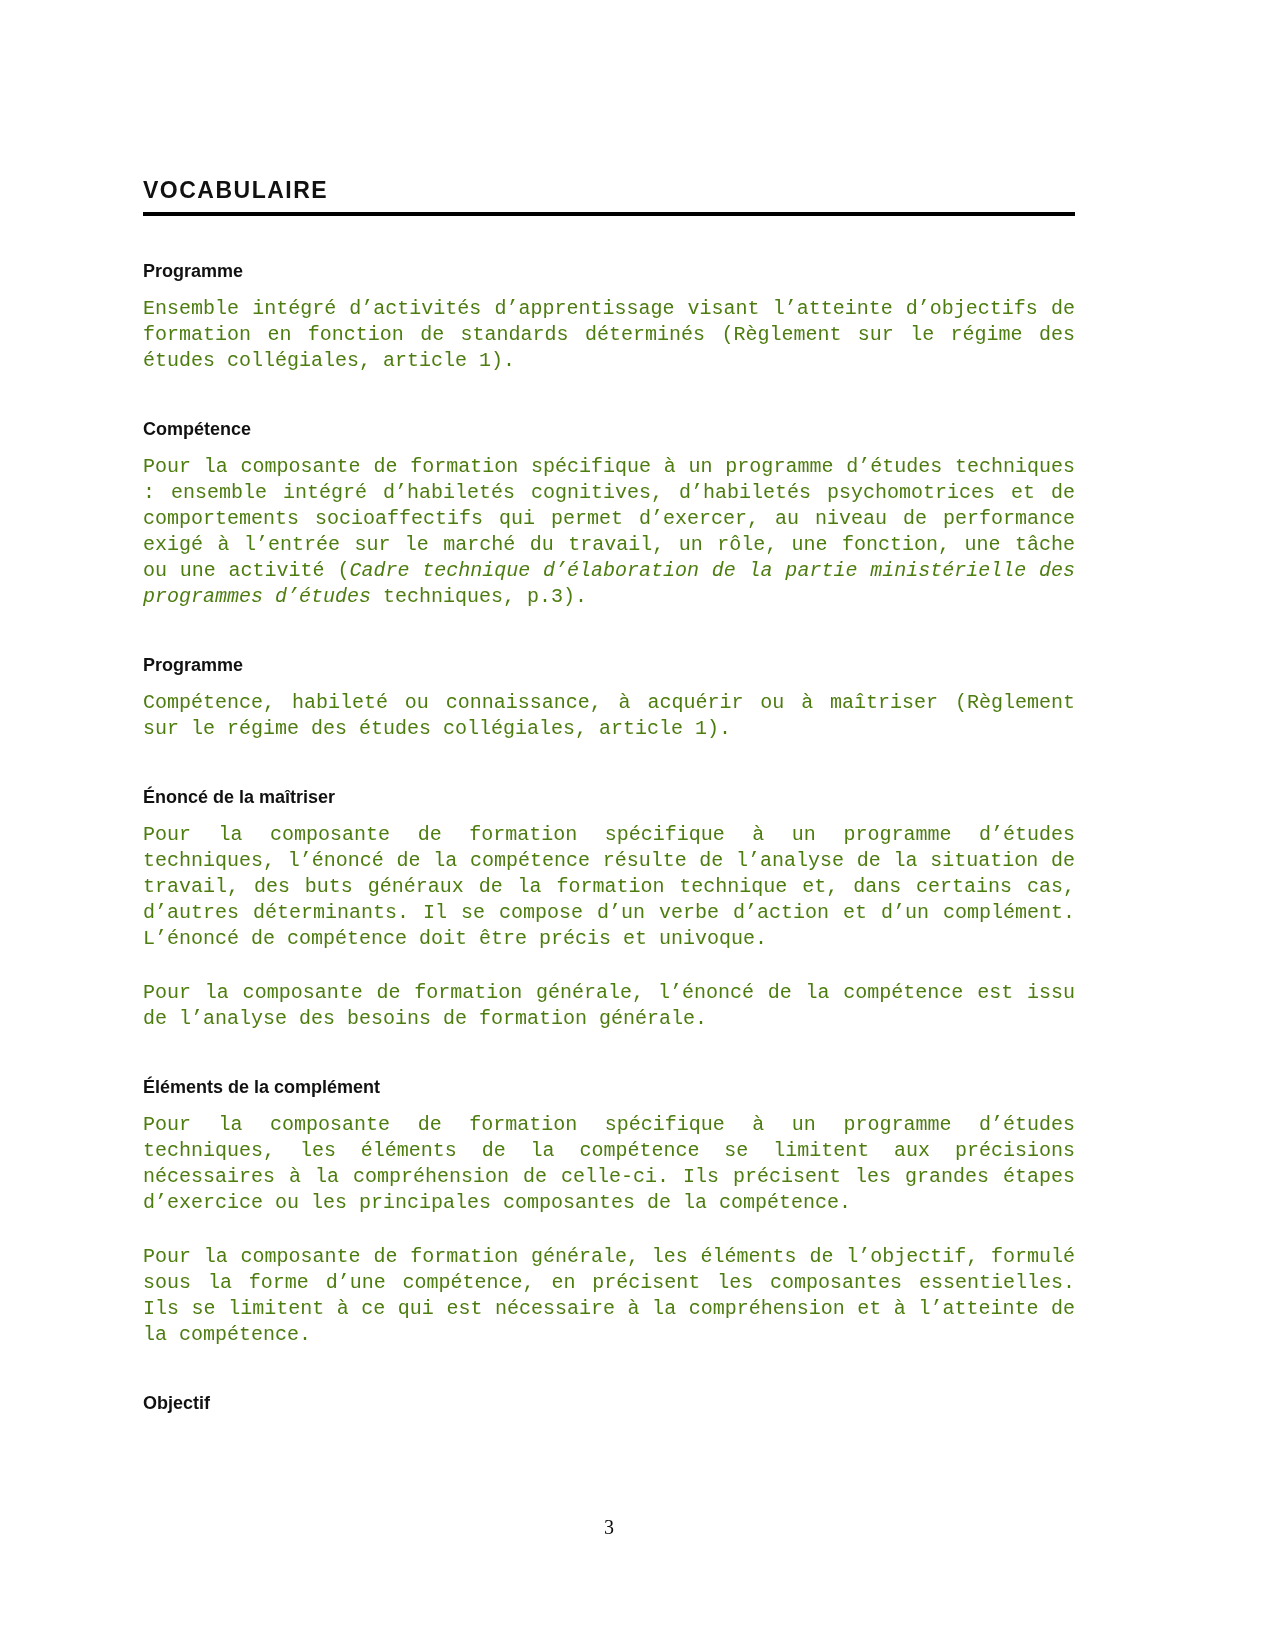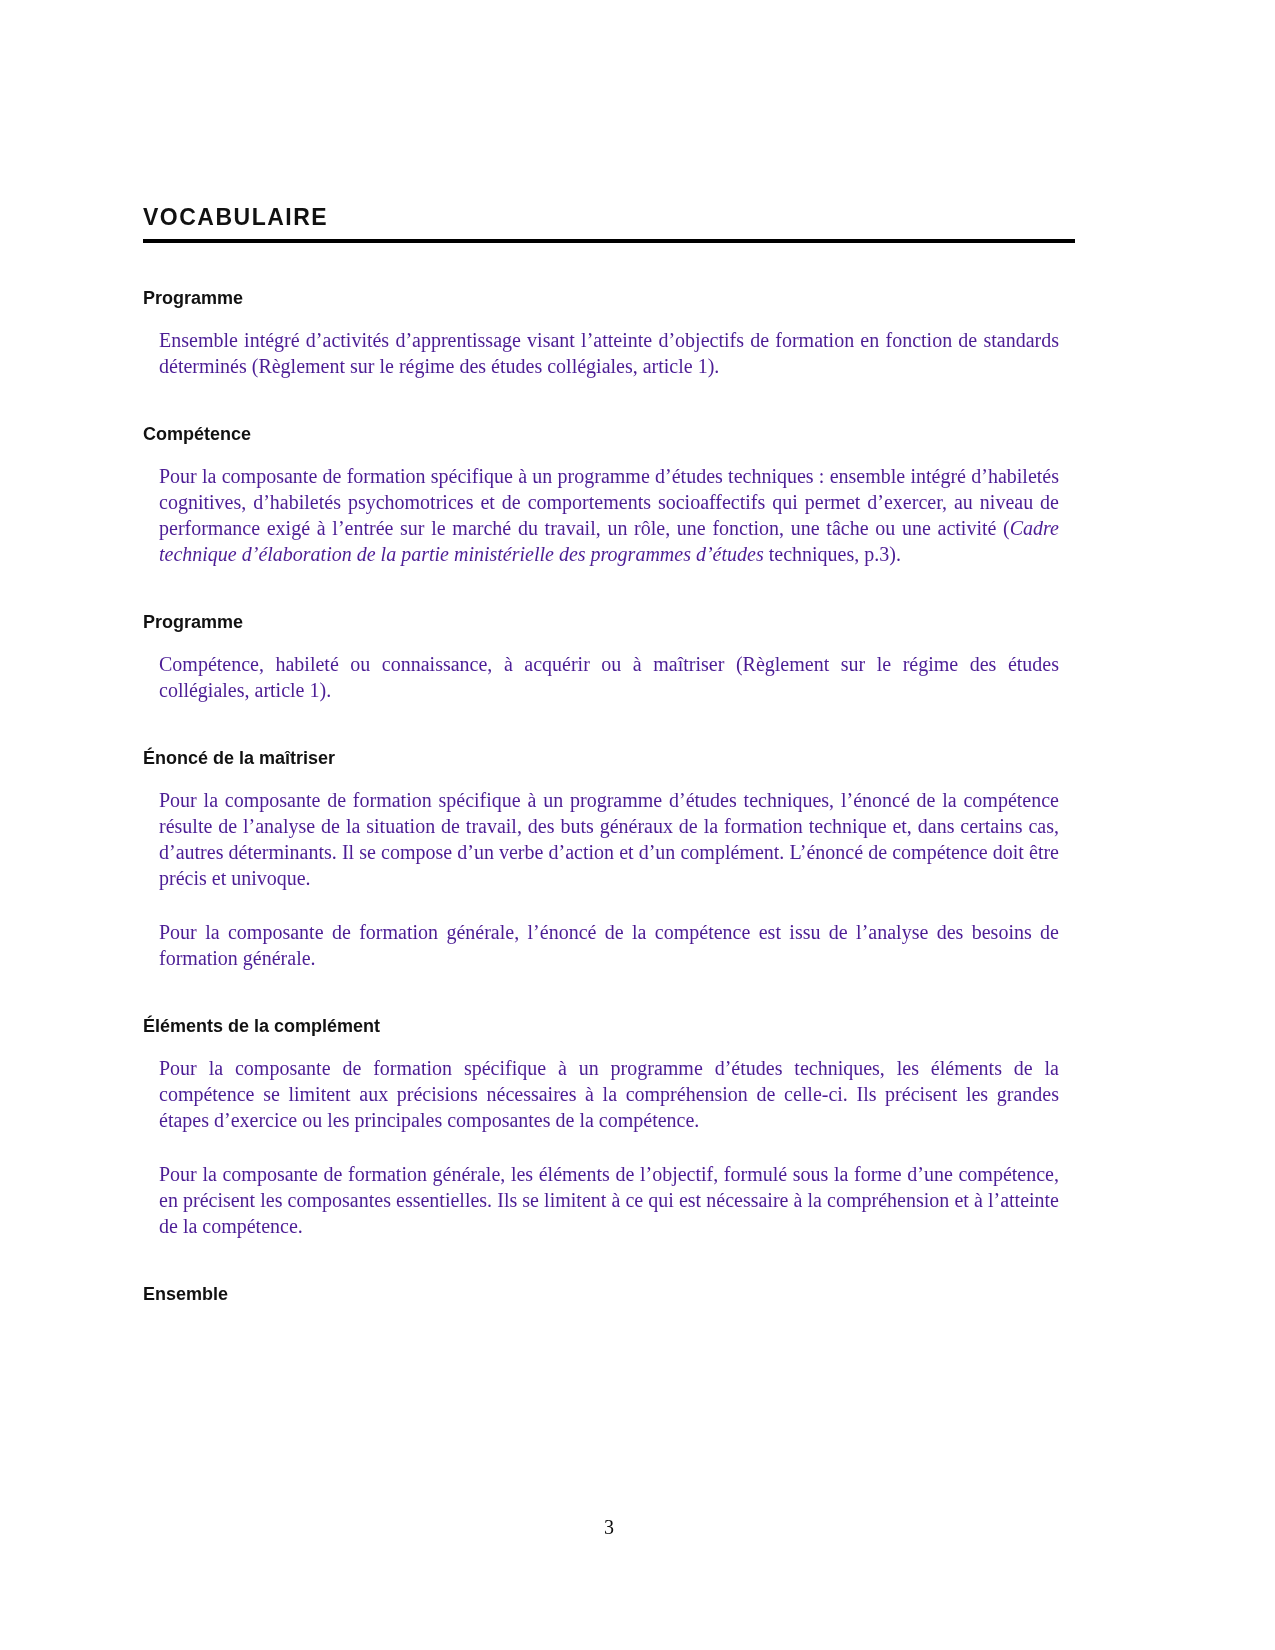--- a/index.html
+++ b/index.html
@@ -11,21 +11,21 @@
     position: relative;
     width: 1275px;
     height: 1650px;
     background: #ffffff;
     color: #0b0b0b;
     overflow: hidden;
   }
   .content {
     position: absolute;
     left: 143px;
-    top: 203px;
+    top: 176px;
     width: 932px;
   }
   .doc-title {
     margin: 0;
     font-family: "Liberation Sans", "DejaVu Sans", sans-serif;
     font-weight: bold;
     font-size: 23px;
     line-height: 28px;
     letter-spacing: 1.5px;
     color: #111111;
@@ -37,26 +37,26 @@
   }
   .vocab-section h2 {
     font-family: "Liberation Sans", "DejaVu Sans", sans-serif;
     font-weight: bold;
     font-size: 18px;
     line-height: 26px;
     margin: 42px 0 12px 0;
     color: #111111;
   }
   .vocab-section p {
-    font-family: Liberation Serif, serif;
+    font-family: Liberation Mono, monospace;
     font-size: 20px;
     line-height: 26px;
-    margin: 16px;
+    margin: 0;
     text-align: justify;
-    color: #4c1d95;
+    color: #4d7c0f;
   }
   .vocab-section p + p {
     margin-top: 28px;
   }
   .italic {
     font-style: italic;
   }
   .page-footer {
     position: absolute;
     left: 143px;
@@ -94,20 +94,20 @@
           <h2>Énoncé de la maîtriser</h2>
           <p><span>Pour la composante de formation spécifique à un programme d’études techniques, l’énoncé de la compétence résulte de l’analyse de la situation de travail, des buts généraux de la formation technique et, dans certains cas, d’autres déterminants. Il se compose d’un verbe d’action et d’un complément. L’énoncé de compétence doit être précis et univoque.</span></p>
           <p><span>Pour la composante de formation générale, l’énoncé de la compétence est issu de l’analyse des besoins de formation générale.</span></p>
         </section>
         <section class="vocab-section">
           <h2>Éléments de la complément</h2>
           <p><span>Pour la composante de formation spécifique à un programme d’études techniques, les éléments de la compétence se limitent aux précisions nécessaires à la compréhension de celle-ci. Ils précisent les grandes étapes d’exercice ou les principales composantes de la compétence.</span></p>
           <p><span>Pour la composante de formation générale, les éléments de l’objectif, formulé sous la forme d’une compétence, en précisent les composantes essentielles. Ils se limitent à ce qui est nécessaire à la compréhension et à l’atteinte de la compétence.</span></p>
         </section>
         <section class="vocab-section">
-          <h2>Ensemble</h2>
+          <h2>Objectif</h2>
         </section>
       </div>
   </div>
   <div class="page-footer">
     <span>3</span>
   </div>
 </div>
 
 </body></html>

